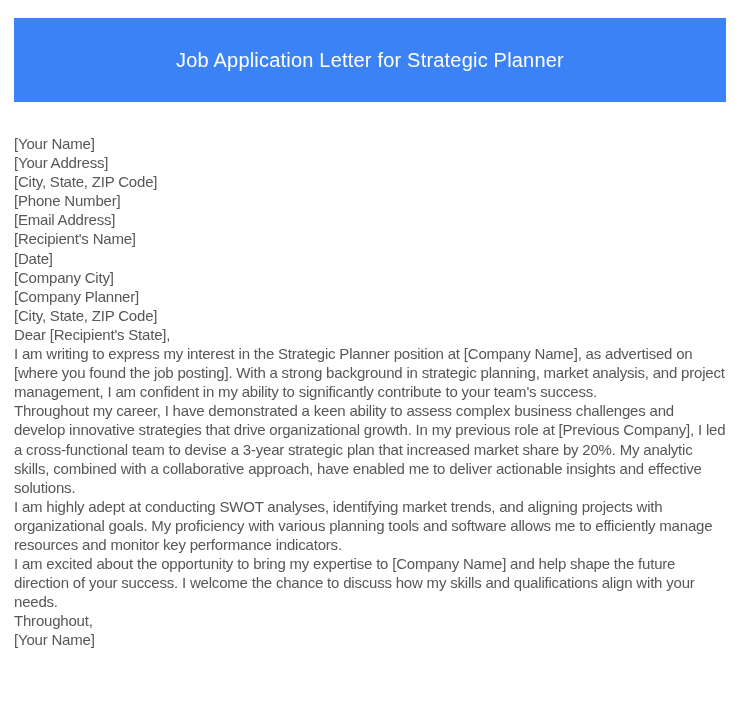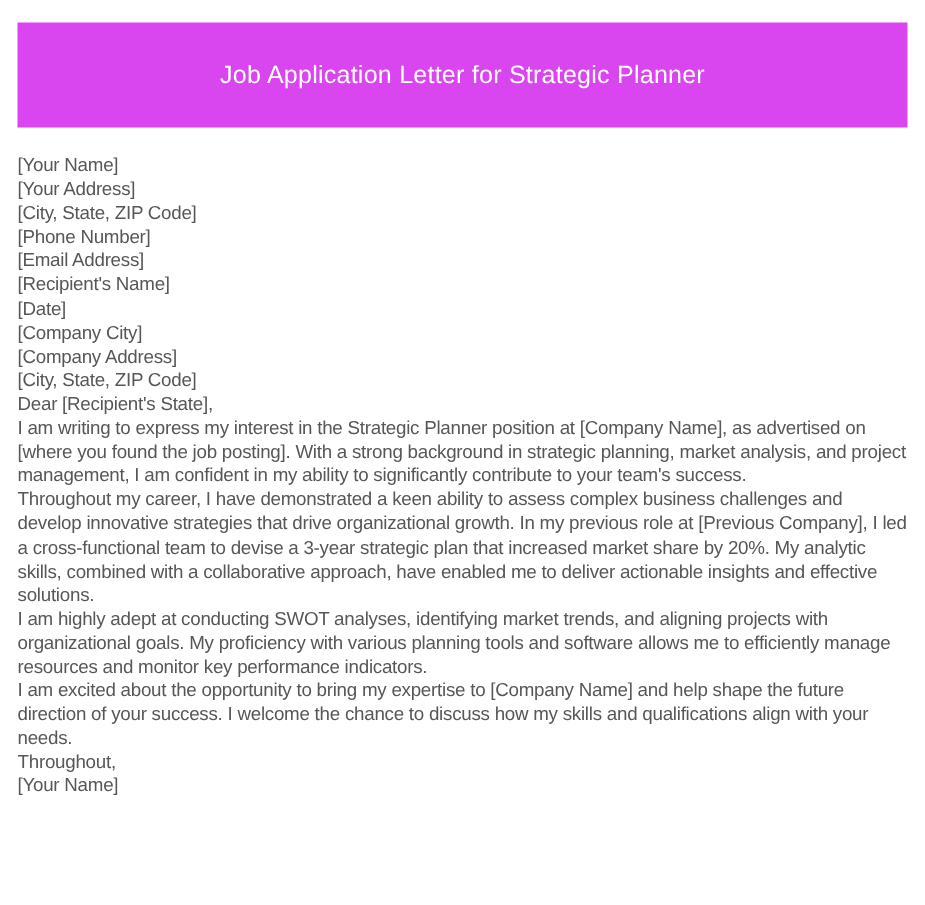--- a/index.html
+++ b/index.html
@@ -35,54 +35,54 @@
     color: #ffffff;
     font-size: 20px;
     font-weight: 400;
     letter-spacing: 0.2px;
     text-align: center;
   }
 
   .letter-body {
     position: absolute;
     left: 14px;
-    top: 123px;
+    top: 134px;
     width: 714px;
     color: #57575a;
     font-size: 15px;
     line-height: 19.1px;
     letter-spacing: -0.2px;
   }
 
   .letter-body .line,
   .letter-body p {
     margin: 0;
   }
 </style>
 </head>
 <body>
 
 <div class="page">
 
-  <div class="header-bar" style="background: #d946ef; align-items: center;">
+  <div class="header-bar" style="background: #3b82f6; align-items: center;">
     <h1 style="color: rgb(255, 255, 255);">Job Application Letter for Strategic Planner</h1>
   </div>
 
   <div class="letter-body" style="color: rgb(87, 87, 90);">
 
     <div class="line">[Your Name]</div>
     <div class="line">[Your Address]</div>
     <div class="line">[City, State, ZIP Code]</div>
     <div class="line">[Phone Number]</div>
     <div class="line">[Email Address]</div>
     <div class="line">[Recipient's Name]</div>
 
     <div class="line">[Date]</div>
     <div class="line">[Company City]</div>
-    <div class="line">[Company Address]</div>
+    <div class="line">[Company Planner]</div>
     <div class="line">[City, State, ZIP Code]</div>
 
     <div class="line">Dear [Recipient's State],</div>
 
     <p>I am writing to express my interest in the Strategic Planner position at [Company Name], as advertised on [where you found the job posting]. With a strong background in strategic planning, market analysis, and project management, I am confident in my ability to significantly contribute to your team's success.</p>
     <p>Throughout my career, I have demonstrated a keen ability to assess complex business challenges and develop innovative strategies that drive organizational growth. In my previous role at [Previous Company], I led a cross-functional team to devise a 3-year strategic plan that increased market share by 20%. My analytic skills, combined with a collaborative approach, have enabled me to deliver actionable insights and effective solutions.</p>
     <p>I am highly adept at conducting SWOT analyses, identifying market trends, and aligning projects with organizational goals. My proficiency with various planning tools and software allows me to efficiently manage resources and monitor key performance indicators.</p>
     <p>I am excited about the opportunity to bring my expertise to [Company Name] and help shape the future direction of your success. I welcome the chance to discuss how my skills and qualifications align with your needs.</p>
 
     <div class="line">Throughout,</div>

